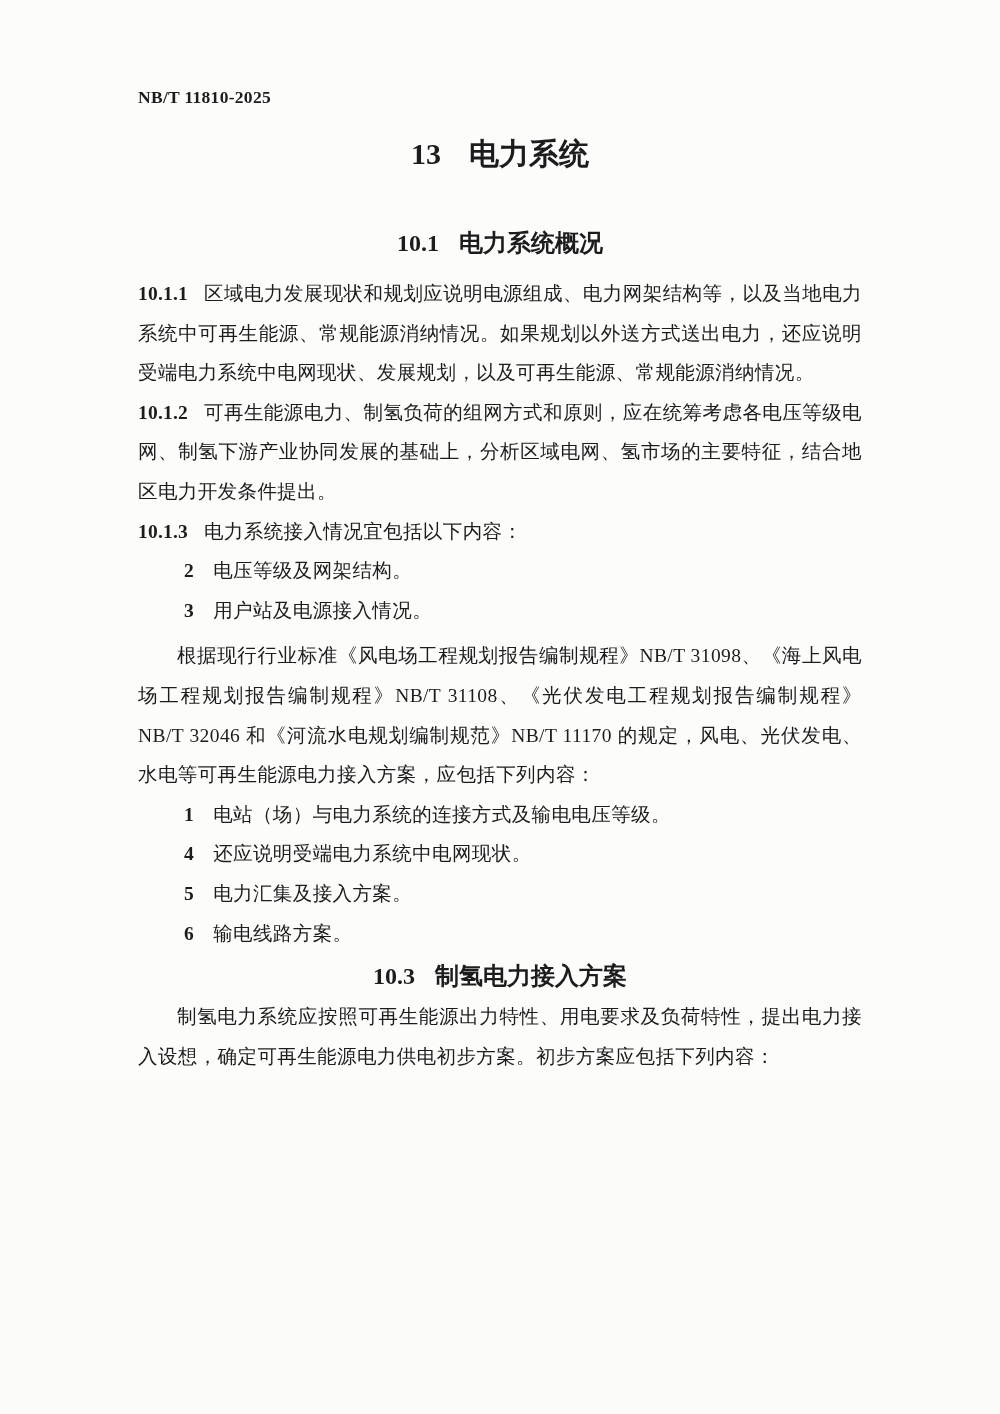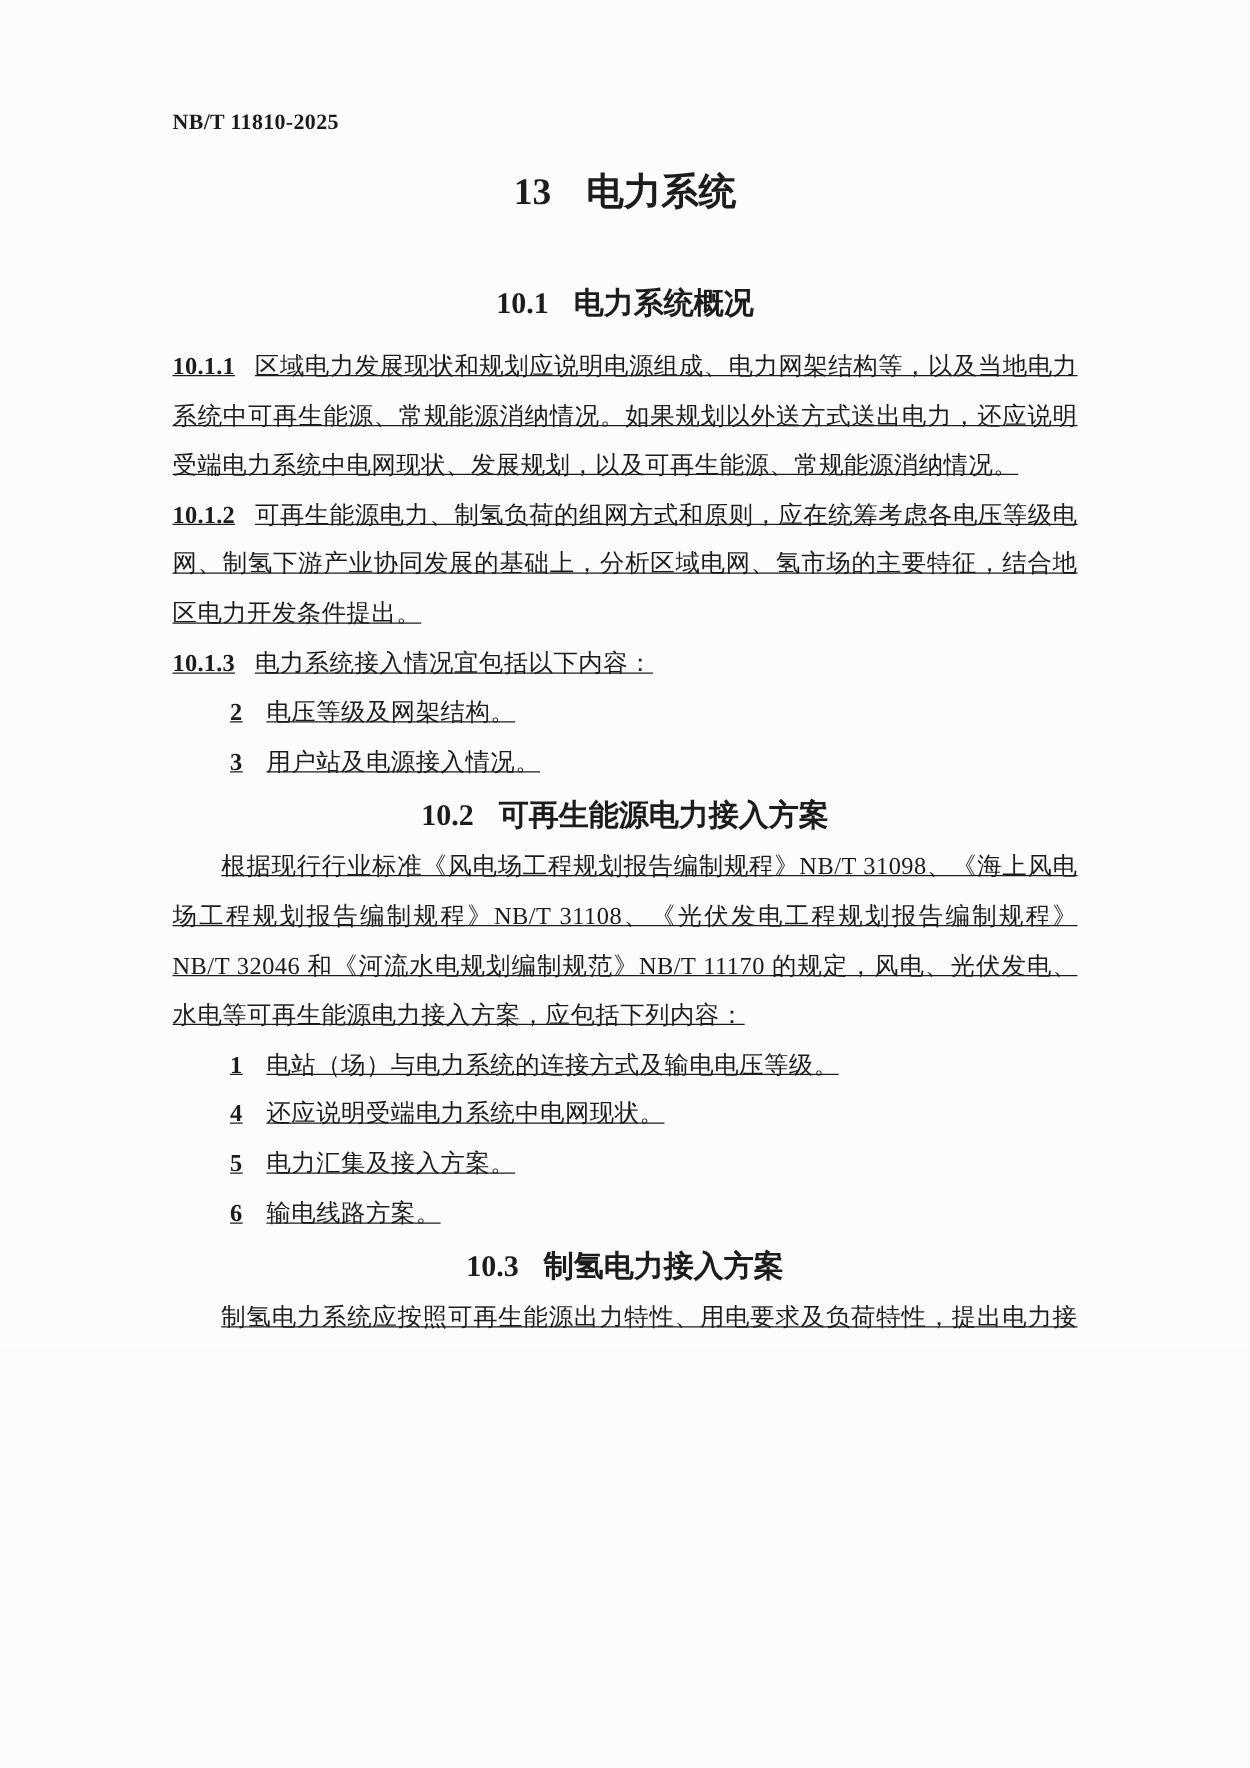--- a/index.html
+++ b/index.html
@@ -43,21 +43,20 @@
   .sec-head-1 { margin-top: 56px; }
   .sec-head-2 { margin-top: 8px; }
   .sec-head-3 { margin-top: 8px; }
 
   .body-text {
     font-size: 19.5px;
     line-height: 39.6px;
     letter-spacing: 0.4px;
     text-align: justify;
     text-justify: inter-ideograph;
-    text-decoration: underline;
   }
   .clauses { margin-top: 16px; }
   .clause .cnum { font-weight: bold; margin-right: 16px; letter-spacing: 0.2px; }
 
   .intro { margin-top: 6px; text-indent: 2em; }
 
   .item { padding-left: 46px; }
   .item .inum { font-weight: bold; margin-right: 19px; }
 
   .page-number {
@@ -95,23 +94,20 @@
         <span class="cnum">10.1.3</span><span>电力系统接入情况宜包括以下内容：</span>
       </p>
       <p class="item">
         <span class="inum">2</span><span>电压等级及网架结构。</span>
       </p>
       <p class="item">
         <span class="inum">3</span><span>用户站及电源接入情况。</span>
       </p>
     </div>
 
-    <div class="sec-head sec-head-2">
-      <span class="num">10.2</span><span>可再生能源电力接入方案</span>
-    </div>
 
     <div class="body-text">
       <p class="intro">根据现行行业标准《风电场工程规划报告编制规程》NB/T 31098、《海上风电场工程规划报告编制规程》NB/T 31108、《光伏发电工程规划报告编制规程》NB/T 32046 和《河流水电规划编制规范》NB/T 11170 的规定，风电、光伏发电、水电等可再生能源电力接入方案，应包括下列内容：</p>
       <p class="item">
         <span class="inum">1</span><span>电站（场）与电力系统的连接方式及输电电压等级。</span>
       </p>
       <p class="item">
         <span class="inum">4</span><span>还应说明受端电力系统中电网现状。</span>
       </p>
       <p class="item">

